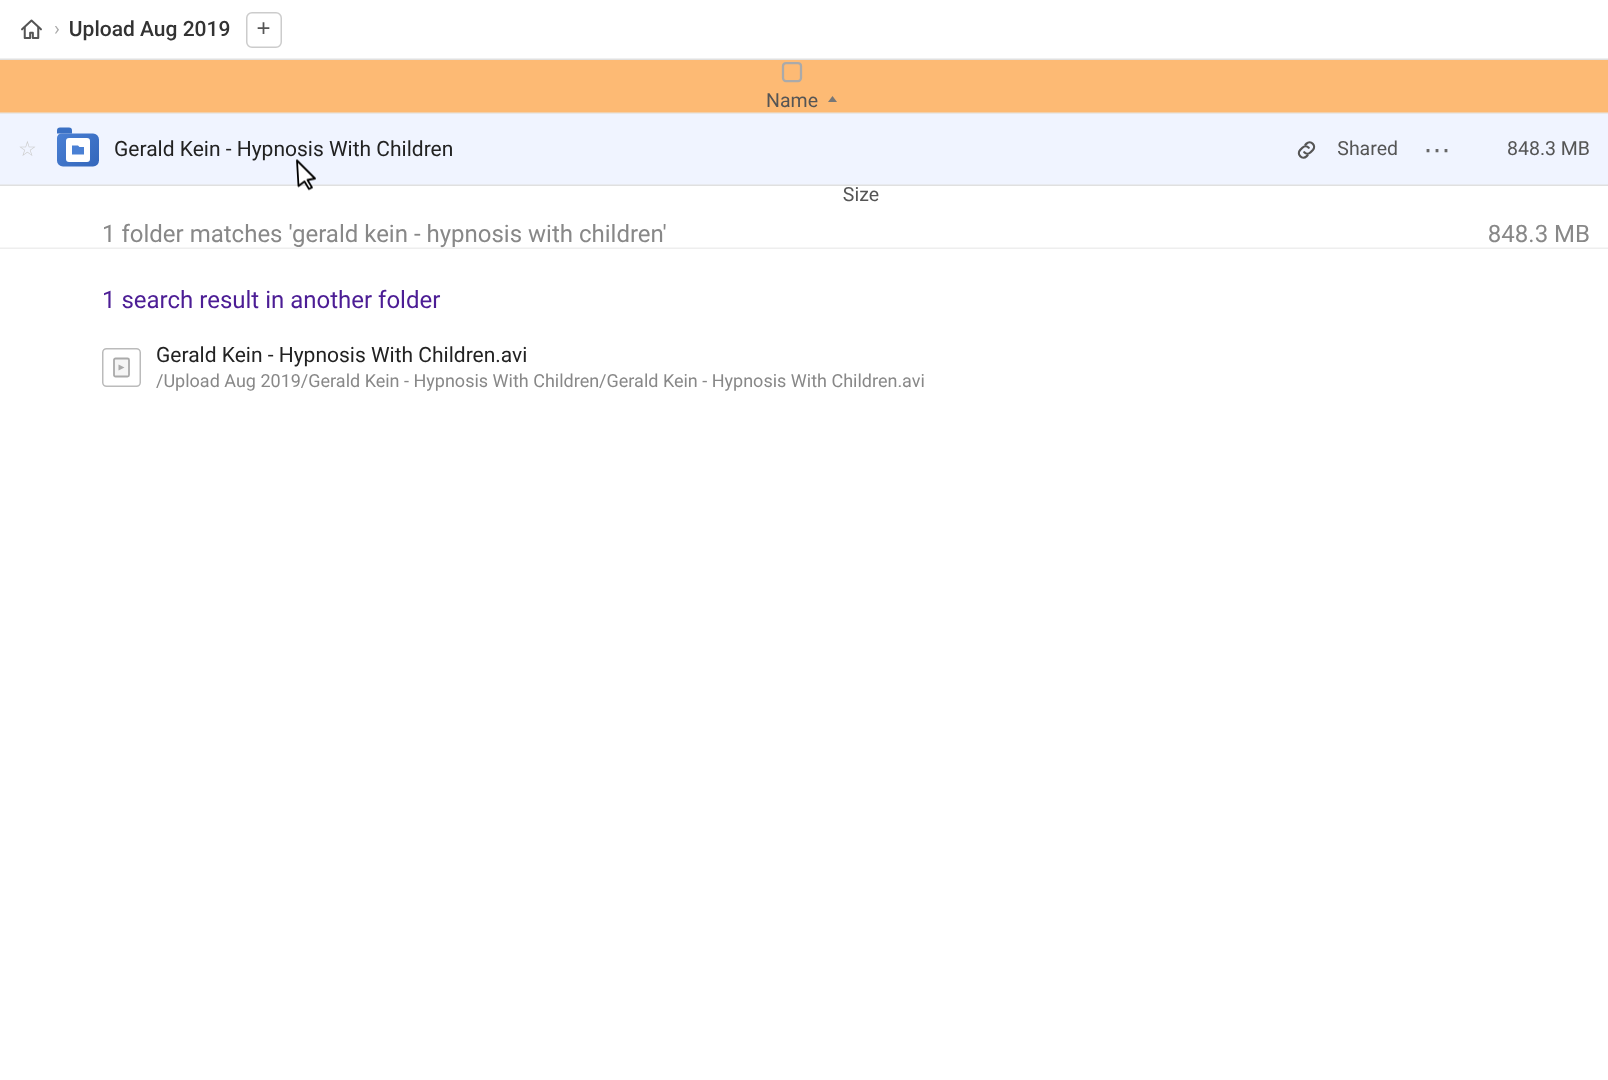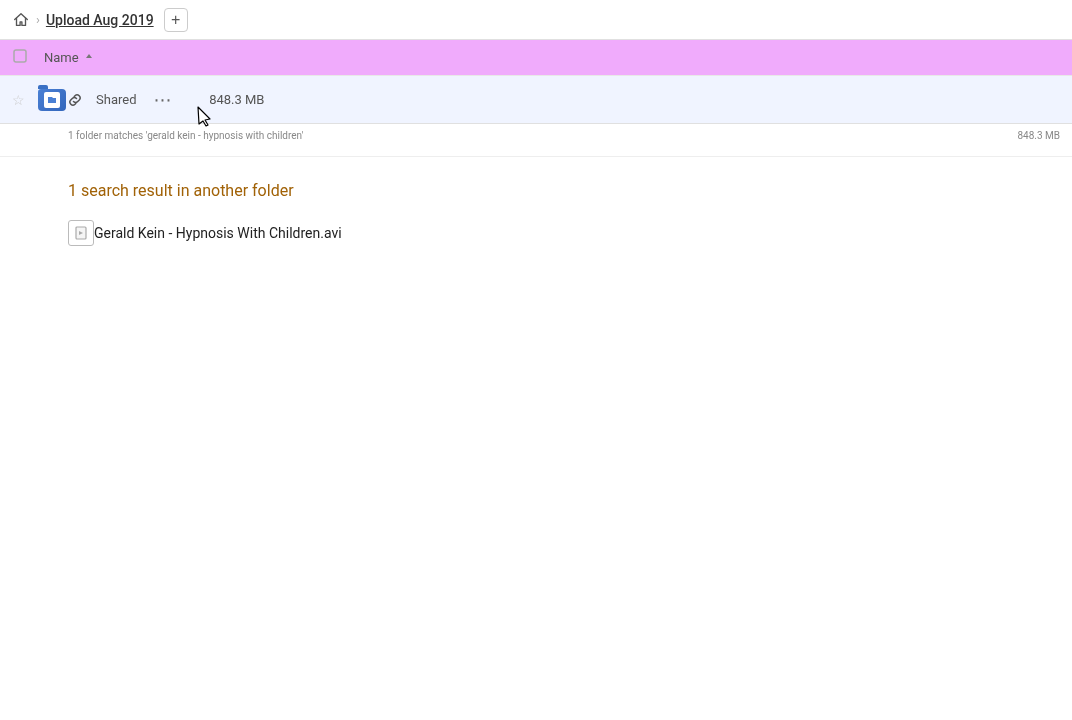--- a/index.html
+++ b/index.html
@@ -32,21 +32,20 @@
       width: 18px; height: 18px;
     }
     .breadcrumb-separator {
       color: #aaa;
       font-size: 13px;
     }
     .breadcrumb-title {
       font-size: 14px;
       color: #333;
       font-weight: 500;
-      text-decoration: underline;
     }
     .breadcrumb-add-btn {
       display: flex;
       align-items: center;
       justify-content: center;
       width: 24px; height: 24px;
       border: 1px solid #ccc;
       border-radius: 4px;
       background: #fff;
       cursor: pointer;
@@ -55,21 +54,22 @@
       margin-left: 4px;
     }
 
     
     .column-header {
       display: flex;
       align-items: center;
       padding: 0 12px;
       height: 36px;
       border-bottom: 1px solid #e8e8e8;
-      background: #f0abfc;
+      background: #fdba74;
+      flex-direction: column;
     }
     .col-checkbox {
       width: 32px;
       flex-shrink: 0;
     }
     .col-name {
       flex: 1;
       display: flex;
       align-items: center;
       gap: 4px;
@@ -165,42 +165,43 @@
     }
     .row-size {
       width: 80px;
       text-align: right;
       font-size: 13px;
       color: #555;
     }
 
     
     .match-hint {
-      padding: 6px 12px 15px 68px;
-      font-size: 10px;
+      padding: 6px 12px 0 68px;
+      font-size: 16px;
       color: #888;
       display: flex;
       justify-content: space-between;
       border-bottom: 1px solid #eee;
+      margin-top: 16px;
     }
 
     
     .section-header {
       padding: 24px 6px 12px 68px;
       font-size: 16px;
-      color: #a16207;
+      color: #4c1d95;
       font-weight: 400;
     }
 
     
     .result-row {
       display: flex;
       align-items: center;
       padding: 8px 12px 8px 68px;
-      gap: 0;
+      gap: 10px;
     }
     .result-file-icon {
       width: 26px; height: 26px;
       border: 1px solid #bbb;
       border-radius: 3px;
       display: flex;
       align-items: center;
       justify-content: center;
       flex-shrink: 0;
       background: #fff;
@@ -266,20 +267,21 @@
   <div class="row-star">☆</div>
   <div class="row-icon">
     <div class="folder-icon-blue">
       <div class="folder-badge">
         <svg viewBox="0 0 10 10" fill="#4a80d4">
           <path d="M1 2h4l1 1h3v5H1z"></path>
         </svg>
       </div>
     </div>
   </div>
+  <span class="row-name">Gerald Kein - Hypnosis With Children</span>
   <div class="row-shared">
     <svg width="14" height="14" viewBox="0 0 14 14" fill="none" stroke="#555" stroke-width="1.5">
       <path d="M5.5 8.5a3 3 0 004.24 0l1.5-1.5a3 3 0 00-4.24-4.24l-.75.75" stroke-linecap="round"></path>
       <path d="M8.5 5.5a3 3 0 00-4.24 0l-1.5 1.5a3 3 0 004.24 4.24l.75-.75" stroke-linecap="round"></path>
     </svg>
     <span>Shared</span>
   </div>
   <div class="row-more">⋯</div>
   <div class="row-size">848.3 MB</div>
 </div>
@@ -293,20 +295,21 @@
 
 <div class="result-row">
   <div class="result-file-icon">
     <svg viewBox="0 0 14 14" fill="none" stroke="#777" stroke-width="1.2">
       <rect x="2" y="1" width="10" height="12" rx="1" fill="#f5f5f5" stroke="#aaa"></rect>
       <path d="M5 5l4 2-4 2V5z" fill="#aaa" stroke="none"></path>
     </svg>
   </div>
   <div class="result-info">
     <span class="result-filename">Gerald Kein - Hypnosis With Children.avi</span>
+    <span class="result-path">/Upload Aug 2019/Gerald Kein - Hypnosis With Children/Gerald Kein - Hypnosis With Children.avi</span>
   </div>
 </div>
 
 <div class="cursor">
   <svg width="18" height="22" viewBox="0 0 18 22" fill="none">
     <path d="M2 2l12 12-5 1 3 5-2 1-3-5-4 3z" fill="#fff" stroke="#000" stroke-width="1.2" stroke-linejoin="round"></path>
   </svg>
 </div>
 
 </body></html>

